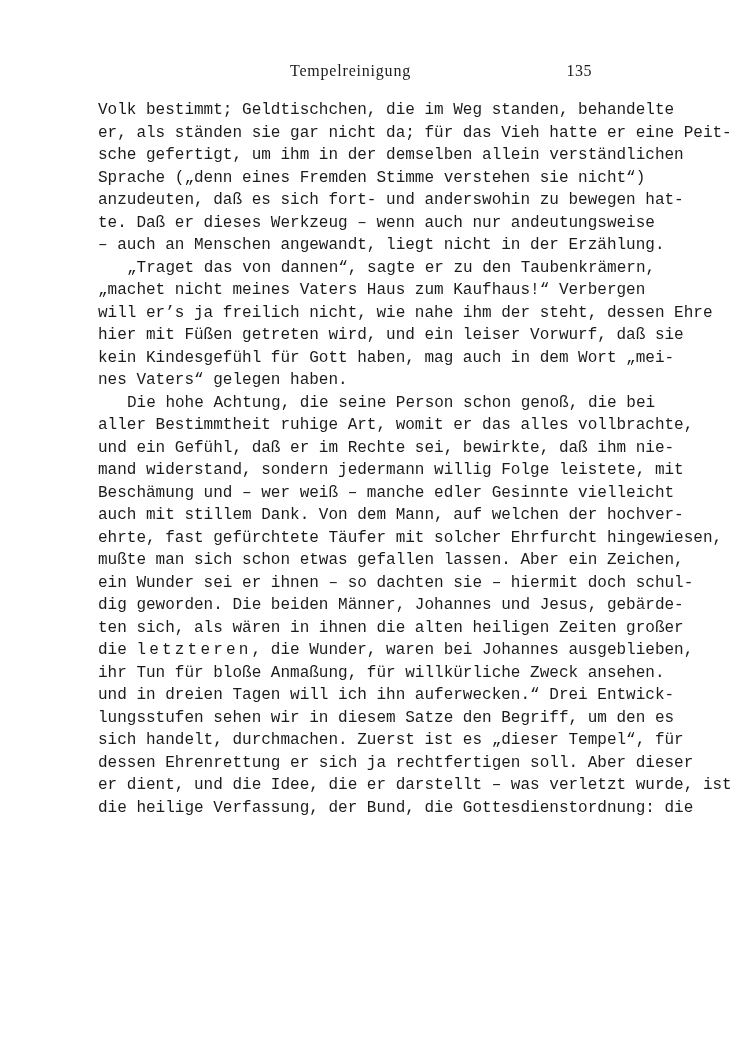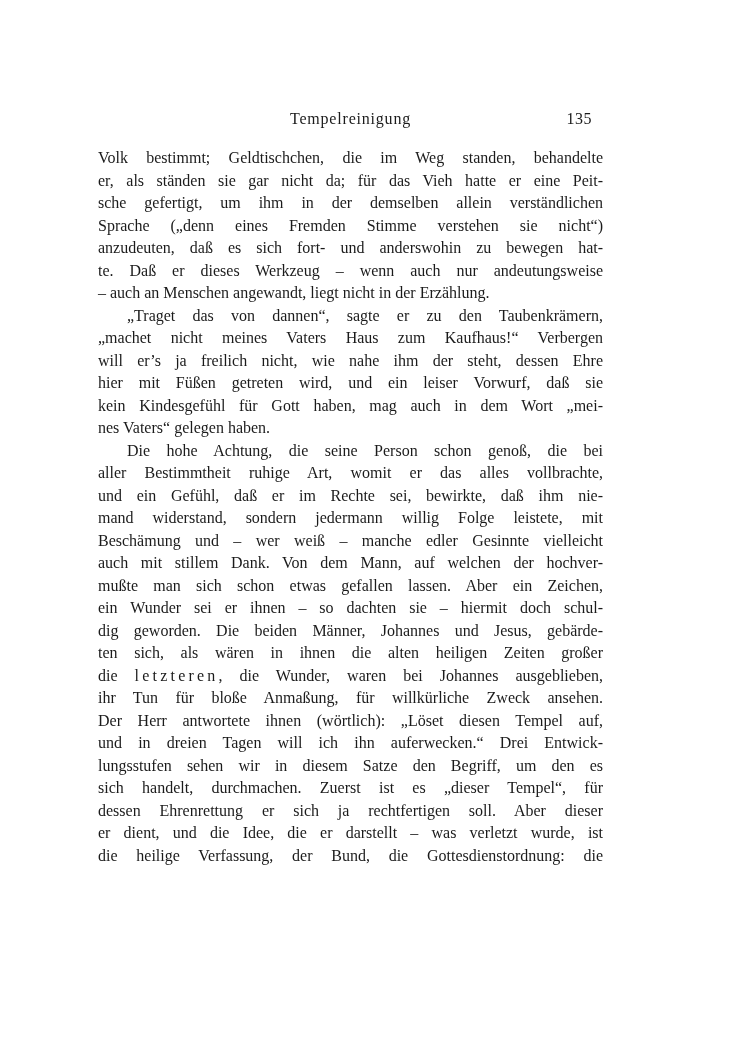--- a/index.html
+++ b/index.html
@@ -24,31 +24,31 @@
   .running-header {
     position: relative;
     height: 17px;
     font-size: 16px;
     line-height: 17px;
   }
   .running-title {
     display: block;
     text-align: center;
     letter-spacing: 0.8px;
-    margin-top: 48px;
   }
   .page-number {
     position: absolute;
     right: 11px;
     top: 0;
     letter-spacing: 0.5px;
   }
   .text-block {
     margin-top: 20px;
     font-size: 16px;
+    font-family: Liberation Mono, monospace;
   }
   .paragraph {
     margin: 0;
   }
   .line {
     height: 22.5px;
     line-height: 22.5px;
     text-align: justify;
     text-align-last: justify;
     white-space: nowrap;
@@ -88,27 +88,27 @@
         <div class="line">kein Kindesgefühl für Gott haben, mag auch in dem Wort „mei-</div>
         <div class="line ragged">nes Vaters“ gelegen haben.</div>
       </div>
       <div class="paragraph">
         <div class="line indent">Die hohe Achtung, die seine Person schon genoß, die bei</div>
         <div class="line">aller Bestimmtheit ruhige Art, womit er das alles vollbrachte,</div>
         <div class="line">und ein Gefühl, daß er im Rechte sei, bewirkte, daß ihm nie-</div>
         <div class="line">mand widerstand, sondern jedermann willig Folge leistete, mit</div>
         <div class="line">Beschämung und – wer weiß – manche edler Gesinnte vielleicht</div>
         <div class="line">auch mit stillem Dank. Von dem Mann, auf welchen der hochver-</div>
+        <div class="line">ehrte, fast gefürchtete Täufer mit solcher Ehrfurcht hingewiesen,</div>
         <div class="line">mußte man sich schon etwas gefallen lassen. Aber ein Zeichen,</div>
         <div class="line">ein Wunder sei er ihnen – so dachten sie – hiermit doch schul-</div>
         <div class="line">dig geworden. Die beiden Männer, Johannes und Jesus, gebärde-</div>
         <div class="line">ten sich, als wären in ihnen die alten heiligen Zeiten großer</div>
         <div class="line">die l e t z t e r e n , die Wunder, waren bei Johannes ausgeblieben,</div>
         <div class="line">ihr Tun für bloße Anmaßung, für willkürliche Zweck ansehen.</div>
-        <div class="line">Der Herr antwortete ihnen (wörtlich): „Löset diesen Tempel auf,</div>
         <div class="line">und in dreien Tagen will ich ihn auferwecken.“ Drei Entwick-</div>
         <div class="line">lungsstufen sehen wir in diesem Satze den Begriff, um den es</div>
         <div class="line">sich handelt, durchmachen. Zuerst ist es „dieser Tempel“, für</div>
         <div class="line">dessen Ehrenrettung er sich ja rechtfertigen soll. Aber dieser</div>
         <div class="line">er dient, und die Idee, die er darstellt – was verletzt wurde, ist</div>
         <div class="line">die heilige Verfassung, der Bund, die Gottesdienstordnung: die</div>
       </div>
     </div>
 </div>
 

